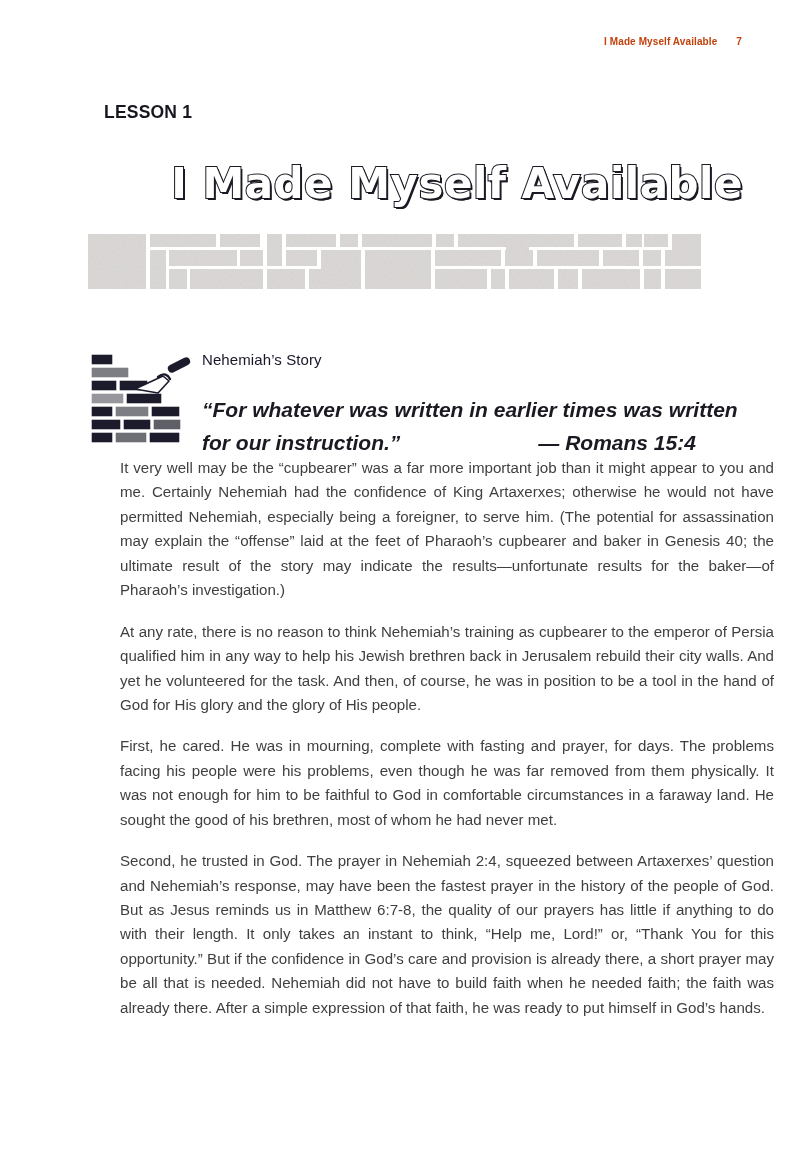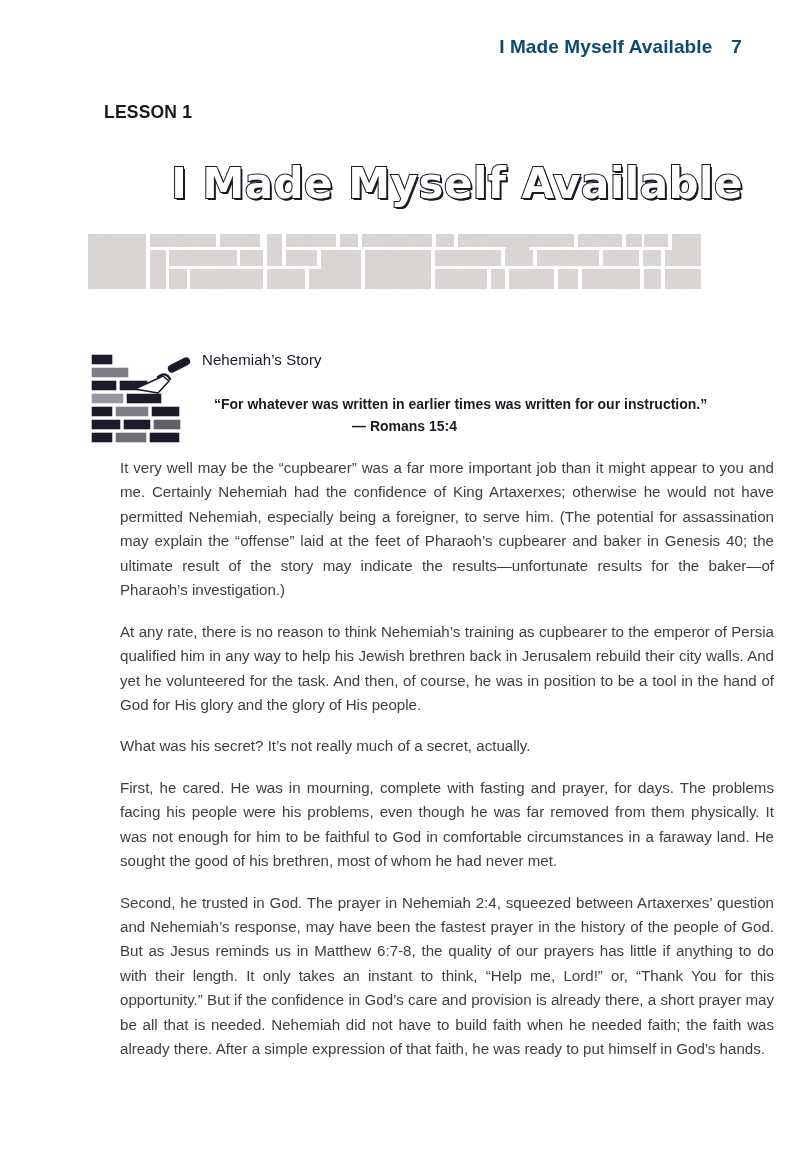--- a/index.html
+++ b/index.html
@@ -14,23 +14,23 @@
     font-family: "Liberation Sans", sans-serif;
     color: #3a3a3a;
     overflow: hidden;
   }
 
   
   .page-header {
     position: absolute;
     top: 36px;
     right: 58px;
-    font-size: 19px;
-    font-weight: bold;
-    color: #0c4a6e;
+    font-size: 10px;
+    font-weight: bold;
+    color: #c2410c;
     letter-spacing: 0.1px;
     white-space: nowrap;
   }
   .page-header .folio {
     display: inline-block;
     margin-left: 19px;
   }
 
   
   .lesson-label {
@@ -93,24 +93,25 @@
     top: 3px;
     left: 114px;
     font-size: 15px;
     font-weight: normal;
     color: #17172a;
     letter-spacing: 0.1px;
   }
   .scripture {
     position: absolute;
     top: 46px;
-    left: 126px;
+    left: 114px;
     width: 541px;
-    font-size: 14px;
-    font-weight: bold;
+    font-size: 21px;
+    font-weight: bold;
+    font-style: italic;
     color: #1a1a22;
     line-height: 1.55;
   }
   .scripture .ref {
     display: inline-block;
     margin-left: 138px;
     white-space: nowrap;
   }
 
   
@@ -243,16 +244,15 @@
   <div class="story-heading">Nehemiah’s Story</div>
 
   <div class="scripture">
     <span>“For whatever was written in earlier times was written for our instruction.”</span><span class="ref">— Romans 15:4</span>
   </div>
 </div>
 
 <div class="body-copy">
   <p>It very well may be the “cupbearer” was a far more important job than it might appear to you and me. Certainly Nehemiah had the confidence of King Artaxerxes; otherwise he would not have permitted Nehemiah, especially being a foreigner, to serve him. (The potential for assassination may explain the “offense” laid at the feet of Pharaoh’s cupbearer and baker in Genesis 40; the ultimate result of the story may indicate the results—unfortunate results for the baker—of Pharaoh’s investigation.)</p>
   <p>At any rate, there is no reason to think Nehemiah’s training as cupbearer to the emperor of Persia qualified him in any way to help his Jewish brethren back in Jerusalem rebuild their city walls. And yet he volunteered for the task.  And then, of course, he was in position to be a tool in the hand of God for His glory and the glory of His people.</p>
-  <p>What was his secret? It’s not really much of a secret, actually.</p>
   <p>First, he cared. He was in mourning, complete with fasting and prayer, for days. The problems facing his people were his problems, even though he was far removed from them physically. It was not enough for him to be faithful to God in comfortable circumstances in a faraway land. He sought the good of his brethren, most of whom he had never met.</p>
   <p>Second, he trusted in God. The prayer in Nehemiah 2:4, squeezed between Artaxerxes’ question and Nehemiah’s response, may have been the fastest prayer in the history of the people of God. But as Jesus reminds us in Matthew 6:7-8, the quality of our prayers has little if anything to do with their length. It only takes an instant to think, “Help me, Lord!” or, “Thank You for this opportunity.” But if the confidence in God’s care and provision is already there, a short prayer may be all that is needed. Nehemiah did not have to build faith when he needed faith; the faith was already there. After a simple expression of that faith, he was ready to put himself in God’s hands.</p>
 </div>
 
 </body></html>

